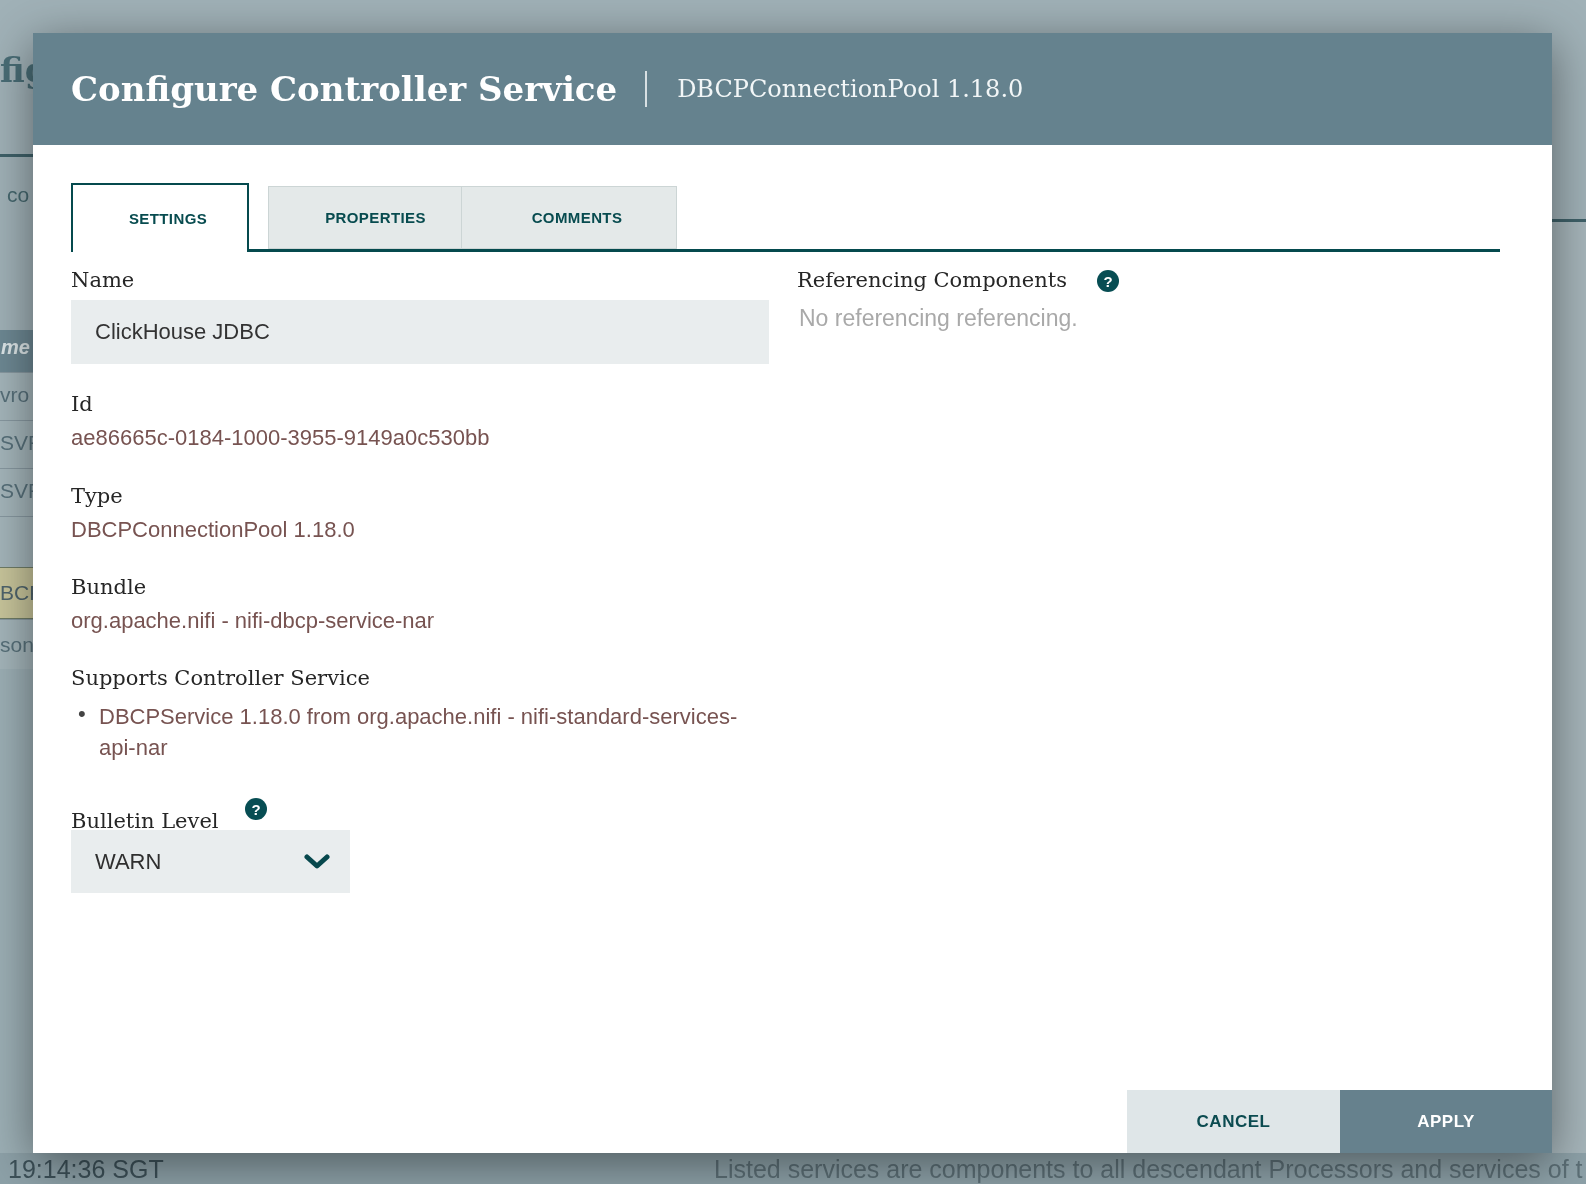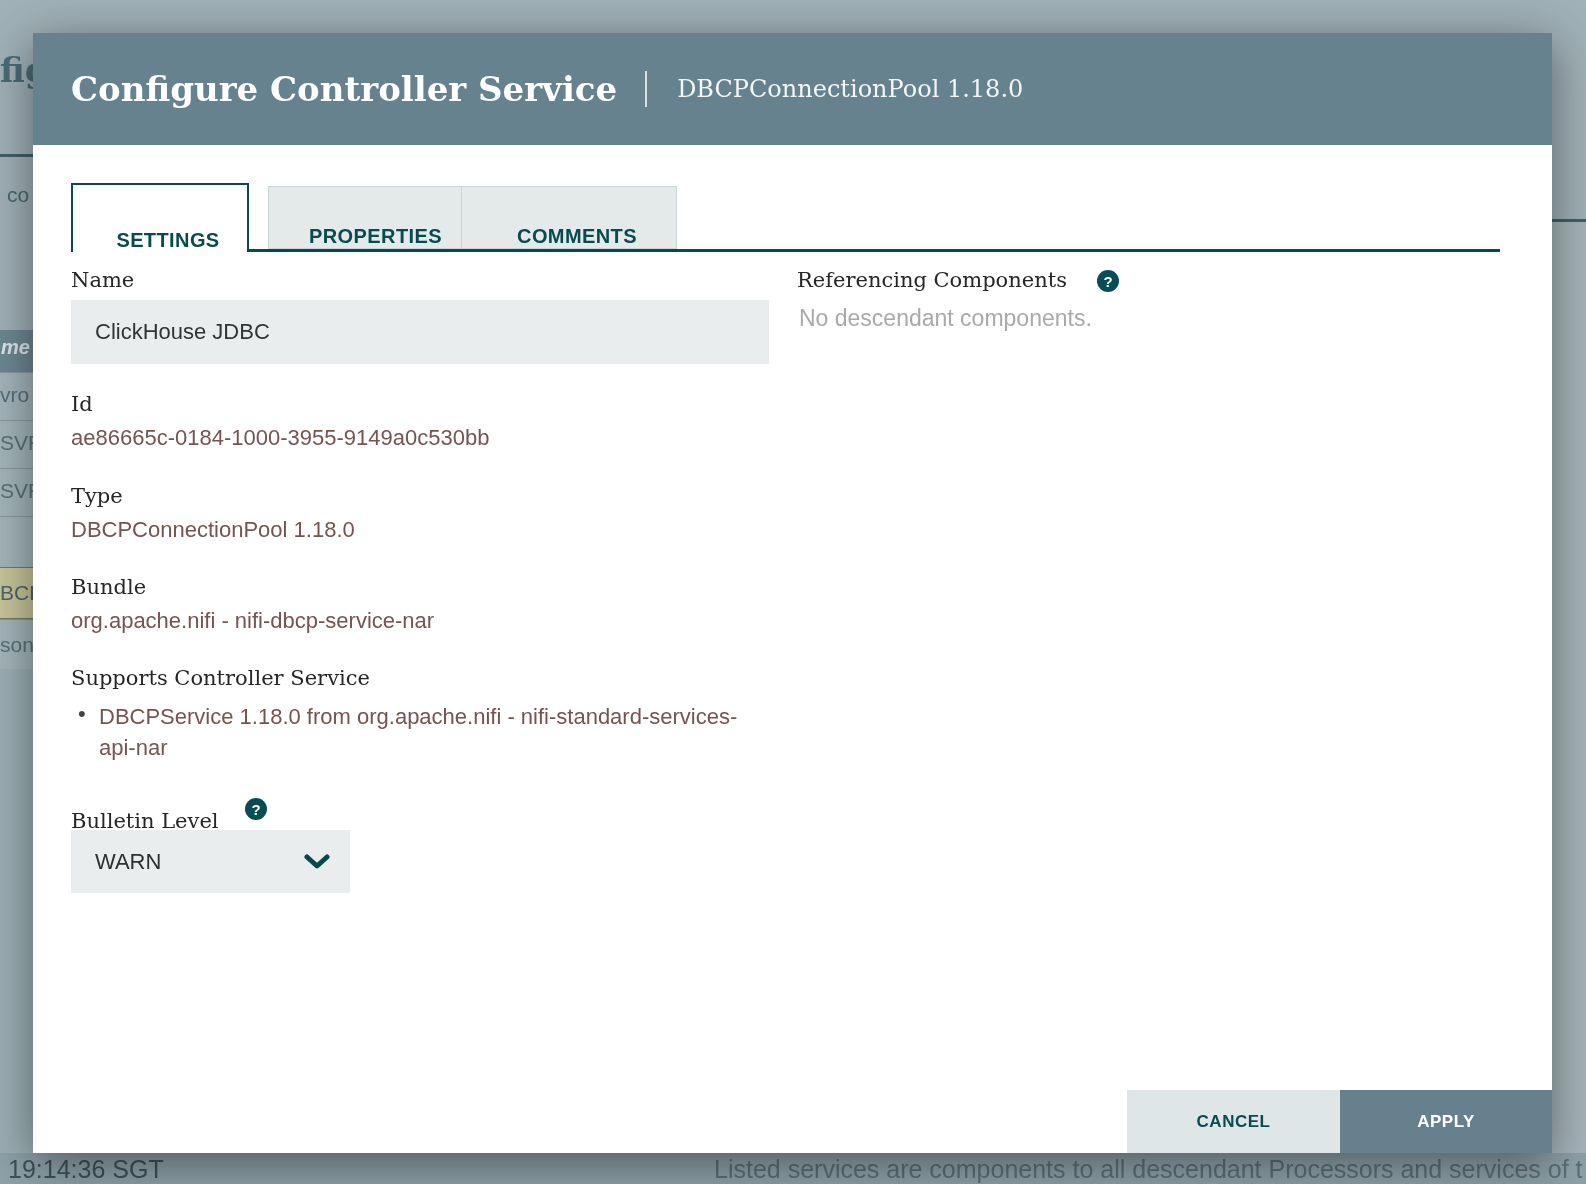--- a/index.html
+++ b/index.html
@@ -32,22 +32,22 @@
   #dialog { position:absolute; left:33px; top:33px; width:1519px; height:1120px;
             background:#ffffff; box-shadow:0 10px 45px rgba(0,0,0,.45); z-index:5; }
   .dlg-header { position:absolute; left:0; top:0; width:100%; height:112px; background:#65828e;
                 display:flex; align-items:center; padding-left:38px; }
   .dlg-title { font-family:"DejaVu Serif", serif; font-weight:bold; font-size:34px; color:#ffffff; }
   .dlg-title-divider { width:2px; height:36px; background:rgba(255,255,255,.75);
                        margin:0 30px 0 28px; }
   .dlg-subtitle { font-family:"DejaVu Serif", serif; font-size:24px; color:#f2f6f7; }
 
   
-  .tab { position:absolute; display:flex; align-items:flex-end; justify-content:center;
-         font-size:20px; font-weight:bold; letter-spacing:.4px; color:#074b4f; cursor:pointer;padding-left:16px; }
+  .tab { position:absolute; display:flex; align-items:center; justify-content:center;
+         font-size:15px; font-weight:bold; letter-spacing:.4px; color:#074b4f; cursor:pointer;padding-left:16px; }
   .tab-active { left:38px; top:150px; width:178px; height:69px; background:#ffffff;
                 border:2px solid #054a4e; border-bottom:none; z-index:3; }
   .tab-inactive { top:153px; height:63px; background:#e4e9e9; border:1px solid #ccd5d5; z-index:2; }
   .tab-properties { left:223px; width:199px;margin-left:12px; }
   .tab-comments { left:428px; width:216px; }
   .tabs-underline { position:absolute; left:216px; top:216px; width:1251px; height:3px;
                     background:#054a4e; z-index:1; }
 
   
   .field-label { position:absolute; font-family:"DejaVu Serif", serif; font-size:21px;
@@ -154,21 +154,21 @@
         <svg width="26" height="16" viewBox="0 0 26 16">
           <polyline points="3,3 13,12 23,3" fill="none" stroke="#07484d" stroke-width="5" stroke-linecap="round" stroke-linejoin="round"></polyline>
         </svg>
       </span>
     </div>
 
     <div class="field-label" style="left:764px; top:235px;">Referencing Components</div>
     <div class="help-icon" style="left:1064px; top:237px;">
         <span>?</span>
       </div>
-    <div class="empty-text">No descendant components.</div>
+    <div class="empty-text">No referencing referencing.</div>
 
     <div class="btn btn-cancel">
       <span>CANCEL</span>
     </div>
     <div class="btn btn-apply">
       <span>APPLY</span>
     </div>
 
   </div>
 </div>

